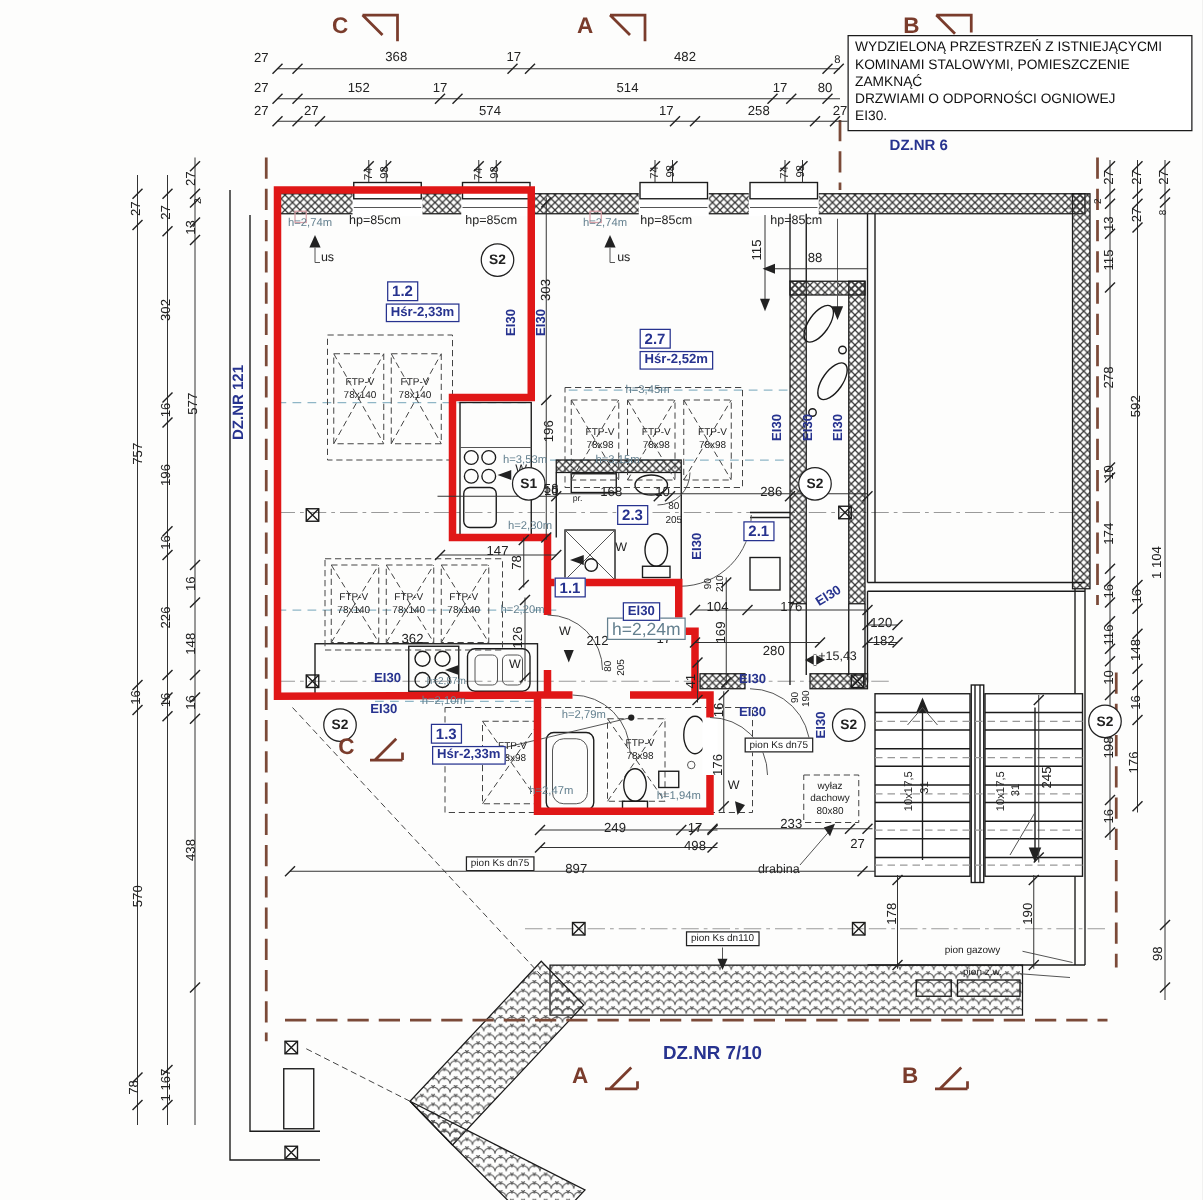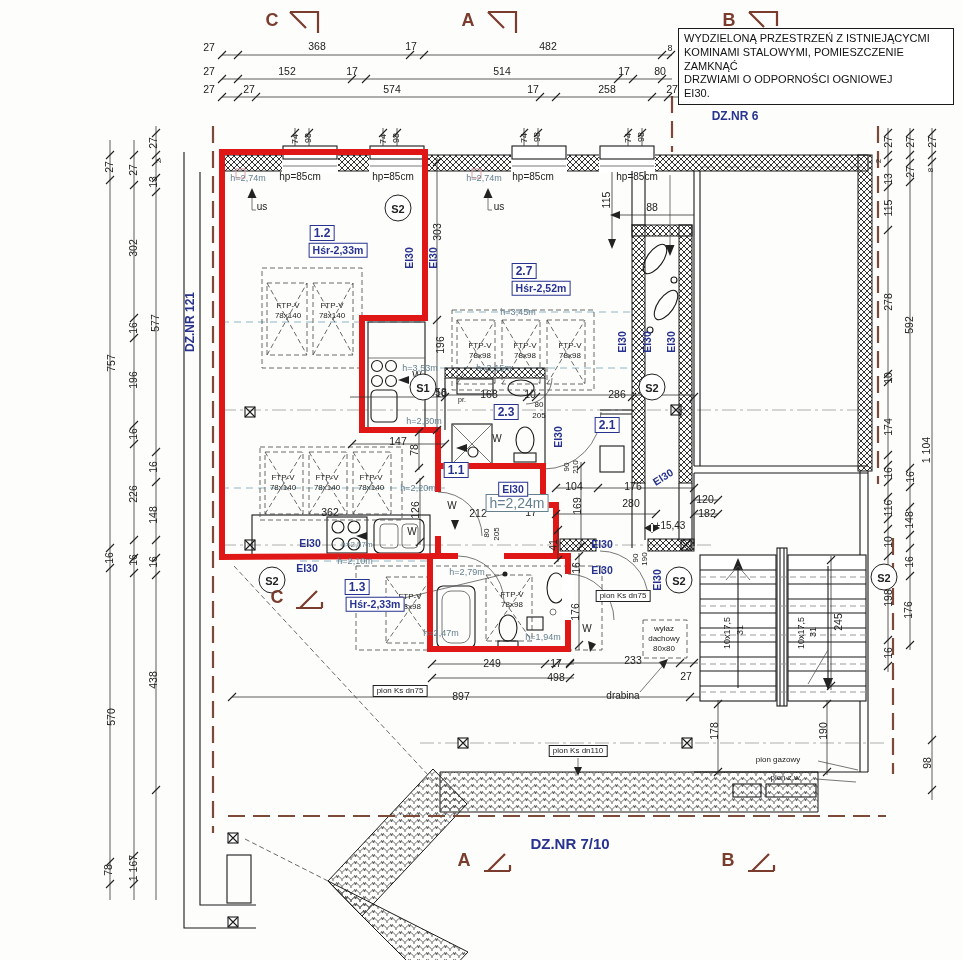--- a/index.html
+++ b/index.html
@@ -523,21 +523,21 @@
       <span class="lbl" style="left: 530px; top: 394px; transform: translate(-50%, -50%);">10</span>
       <span class="lbl" style="left: 617px; top: 394px; transform: translate(-50%, -50%);">286</span>
       <span class="lbl" style="left: 398px; top: 441px; transform: translate(-50%, -50%);">147</span>
       <span class="lbl" style="left: 414px; top: 450px; transform: translate(-50%, -50%) rotate(-90deg);">78</span>
       <span class="lbl" style="left: 415px; top: 510px; transform: translate(-50%, -50%) rotate(-90deg);">126</span>
       <span class="lbl" style="left: 330px; top: 512px; transform: translate(-50%, -50%);">362</span>
       <span class="lbl" style="left: 574px; top: 486px; transform: translate(-50%, -50%);">104</span>
       <span class="lbl" style="left: 633px; top: 486px; transform: translate(-50%, -50%);">176</span>
       <span class="lbl" style="left: 705px; top: 499px; transform: translate(-50%, -50%);">120</span>
       <span class="lbl" style="left: 707px; top: 513px; transform: translate(-50%, -50%);">182</span>
-      <span class="lbl" style="left: 619px; top: 503px; transform: translate(-50%, -50%); margin-left: 12px;">280</span>
+      <span class="lbl" style="left: 619px; top: 521px; transform: translate(-50%, -50%);">280</span>
       <span class="lbl" style="left: 577px; top: 506px; transform: translate(-50%, -50%) rotate(-90deg);">169</span>
       <span class="lbl" style="left: 553px; top: 545px; transform: translate(-50%, -50%) rotate(-90deg);">41</span>
       <span class="lbl" style="left: 576px; top: 568px; transform: translate(-50%, -50%) rotate(-90deg);">16</span>
       <span class="lbl" style="left: 575px; top: 612px; transform: translate(-50%, -50%) rotate(-90deg);">176</span>
       <span class="lbl" style="left: 531px; top: 512px; transform: translate(-50%, -50%);">17</span>
       <span class="lbl" style="left: 478px; top: 513px; transform: translate(-50%, -50%);">212</span>
       <span class="lbl" style="left: 492px; top: 663px; transform: translate(-50%, -50%);">249</span>
       <span class="lbl" style="left: 556px; top: 663px; transform: translate(-50%, -50%);">17</span>
       <span class="lbl" style="left: 556px; top: 677px; transform: translate(-50%, -50%);">498</span>
       <span class="lbl" style="left: 461px; top: 696px; transform: translate(-50%, -50%);">897</span>

